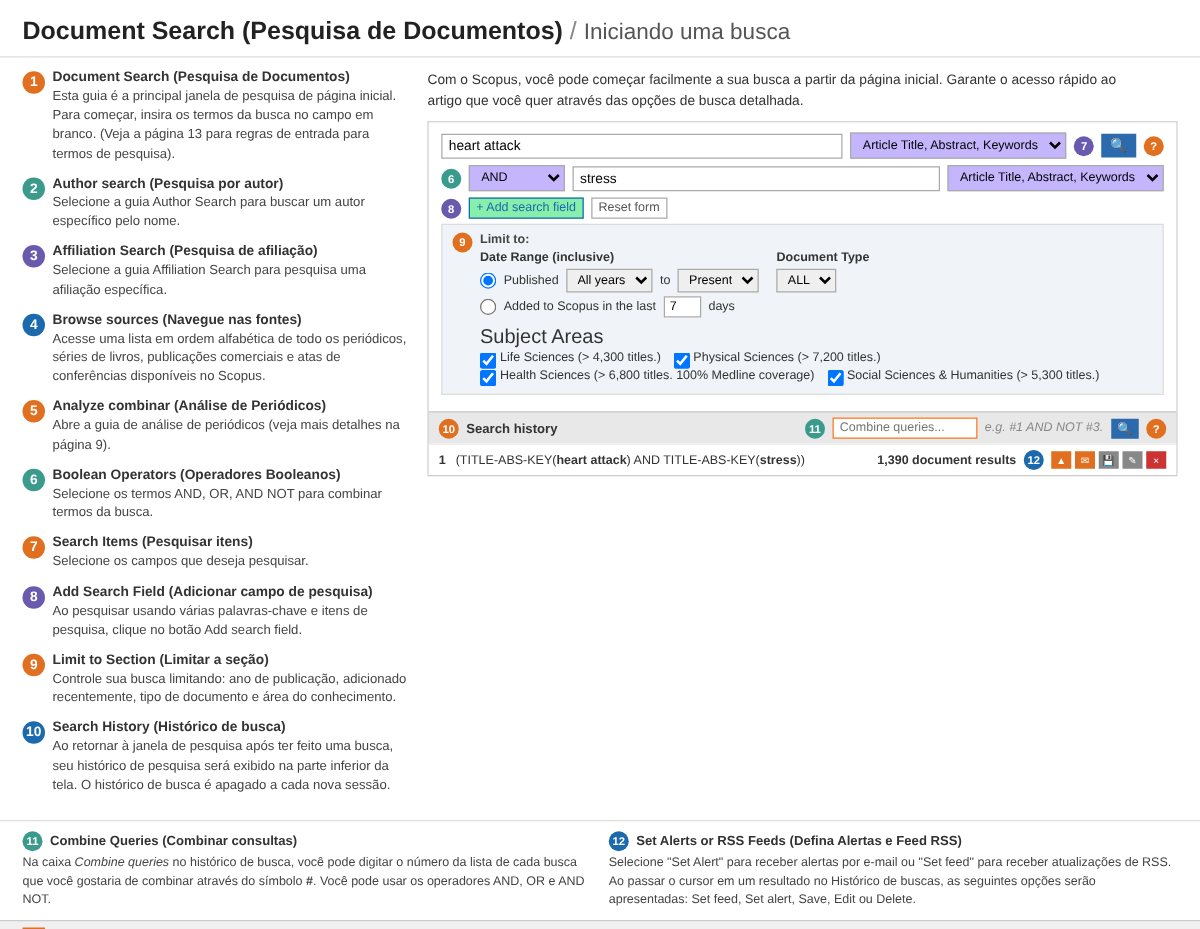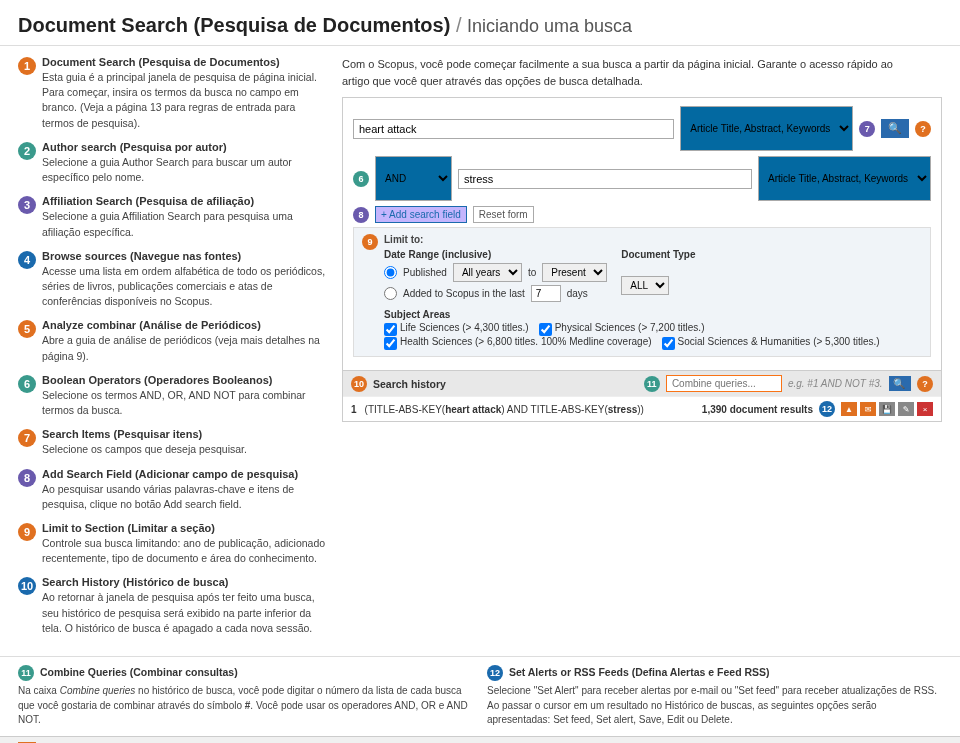--- a/index.html
+++ b/index.html
@@ -33,26 +33,26 @@
     
     .search-ui { border: 1px solid #ccc; background: #f7f7f7; padding: 0; }
     .search-tabs { display: flex; background: #e8e8e8; border-bottom: 1px solid #ccc; }
     .search-tab { padding: 5px 10px; font-size: 10.5px; cursor: pointer; border-right: 1px solid #ccc; color: #555; }
     .search-tab.active { background: #fff; font-weight: bold; color: #222; }
     .search-tab-num { display: inline-flex; align-items: center; justify-content: center; width: 16px; height: 16px; border-radius: 50%; color: #fff; font-size: 9px; font-weight: bold; margin-right: 3px; }
 
     .search-body { padding: 8px 10px; background: #fff; }
     .search-row { display: flex; align-items: center; gap: 6px; margin-bottom: 5px; }
     .search-input { flex: 1; padding: 3px 5px; border: 1px solid #aaa; font-size: 11px; background: #fff; }
-    .search-select { padding: 15px 5px; border: 1px solid #aaa; font-size: 10px; background: #0369a1; }
+    .search-select { padding: 3px 5px; border: 1px solid #aaa; font-size: 10px; background: #c4b5fd; }
     .search-num-badge { width: 16px; height: 16px; border-radius: 50%; background: #6a5aad; color: #fff; display: flex; align-items: center; justify-content: center; font-size: 9px; font-weight: bold; }
     .search-btn { padding: 3px 7px; background: #2a6aad; color: #fff; border: none; font-size: 11px; cursor: pointer; }
 
     .add-row { display: flex; gap: 6px; align-items: center; margin-bottom: 4px; }
-    .add-btn { font-size: 10px; color: #1a6aad; cursor: pointer; padding: 2px 5px; border: 1px solid #1a6aad; background: #c4b5fd; }
+    .add-btn { font-size: 10px; color: #1a6aad; cursor: pointer; padding: 2px 5px; border: 1px solid #1a6aad; background: #86efac; }
     .reset-btn { font-size: 10px; color: #555; cursor: pointer; padding: 2px 5px; border: 1px solid #aaa; background: #fff; }
 
     .limit-section { background: #f0f4f8; border: 1px solid #ddd; padding: 6px 8px; margin-bottom: 5px; font-size: 10px; }
     .limit-title { font-weight: bold; color: #444; margin-bottom: 4px; }
     .limit-row { display: flex; align-items: center; gap: 6px; margin-bottom: 3px; }
     .radio-label { font-size: 10px; }
     .date-select { padding: 2px 4px; border: 1px solid #aaa; font-size: 10px; }
     .days-input { width: 30px; padding: 2px 4px; border: 1px solid #aaa; font-size: 10px; }
     .doctype-select { padding: 2px 4px; border: 1px solid #aaa; font-size: 10px; }
     .subject-row { display: flex; gap: 10px; }
@@ -247,27 +247,27 @@
                       </select>
                     </div>
                     <div class="limit-row">
                       <input type="radio" name="datemode" style="">
                       <span class="radio-label">Added to Scopus in the last</span>
                       <input class="days-input" type="text" value="7" style="">
                       <span class="radio-label">days</span>
                     </div>
                   </div>
                   <div>
-                    <div style="font-weight:bold;font-size:10px;margin-bottom:16px;">Document Type</div>
+                    <div style="font-weight:bold;font-size:10px;margin-bottom:3px;">Document Type</div>
                     <select class="doctype-select">
                       <option>ALL</option>
                     </select>
                   </div>
                 </div>
-                <div style="font-weight:bold;font-size:10px;margin-top:4px;margin-bottom:2px;">Subject Areas</div>
+                <div style="font-weight:normal;font-size:16px;margin-top:4px;margin-bottom:2px;">Subject Areas</div>
                 <div class="subject-row">
                   <div class="subject-item">
                     <input type="checkbox" checked="" style="">
                     <span>Life Sciences (&gt; 4,300 titles.)</span>
                   </div>
                   <div class="subject-item">
                     <input type="checkbox" checked="" style="">
                     <span>Physical Sciences (&gt; 7,200 titles.)</span>
                   </div>
                 </div>

